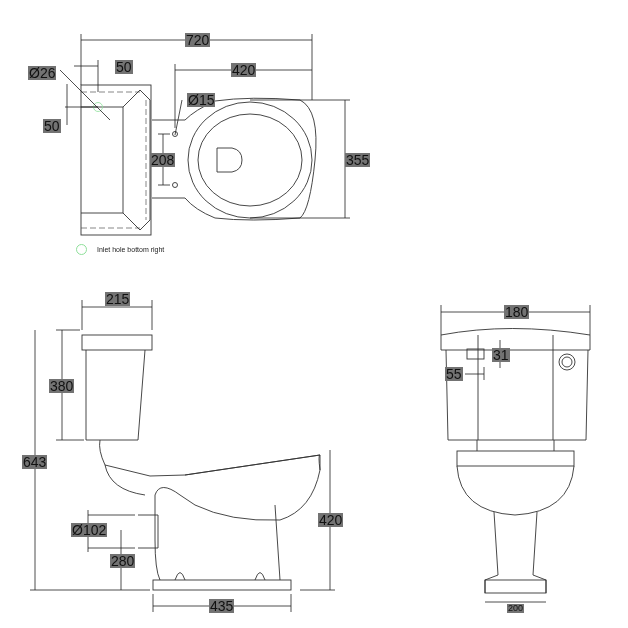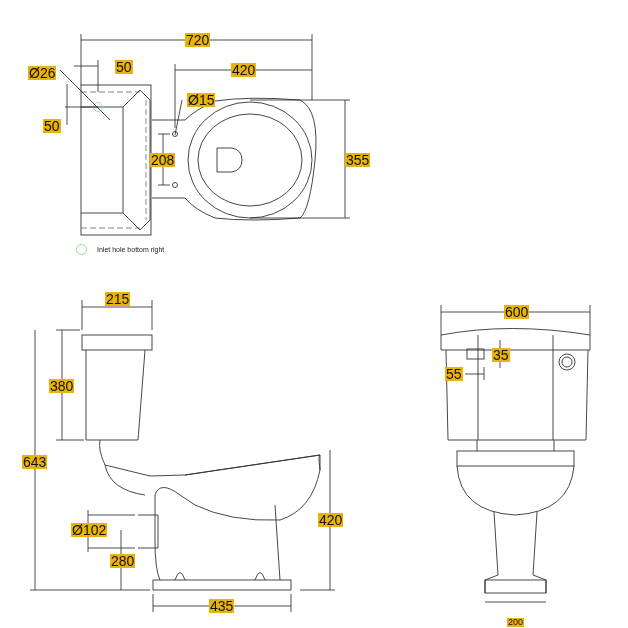--- a/index.html
+++ b/index.html
@@ -1,21 +1,21 @@
 <!DOCTYPE html>
 <html><head>
 <meta charset="utf-8">
 <style>
   html,body{margin:0;padding:0;background:#fff;}
   body{width:628px;height:628px;position:relative;overflow:hidden;font-family:"Liberation Sans",sans-serif;}
   svg{position:absolute;left:0;top:0;}
   .ln{fill:none;stroke:#333;stroke-width:0.9;}
   .dim{fill:none;stroke:#222;stroke-width:0.8;}
   .dash{fill:none;stroke:#555;stroke-width:0.7;stroke-dasharray:6 3;}
-  .lbl{position:absolute;color:#111;font-size:14px;line-height:14px;background:#eab308;padding:0 1px;white-space:nowrap;}
+  .lbl{position:absolute;color:#111;font-size:14px;line-height:14px;background:#737373;padding:0 1px;white-space:nowrap;}
   .sm{font-size:9px;line-height:9px;}
   .note{position:absolute;font-size:7px;color:#222;white-space:nowrap;}
 </style>
 </head>
 <body>
 
 <svg width="628" height="628" viewBox="0 0 628 628">
 
   <g>
 
@@ -129,16 +129,16 @@
 <span class="note" style="left:97px;top:246px">Inlet hole bottom right</span>
 
 <span class="lbl" style="left:105px;top:292px">215</span>
 <span class="lbl" style="left:49px;top:379px">380</span>
 <span class="lbl" style="left:22px;top:455px">643</span>
 <span class="lbl" style="left:71px;top:523px">Ø102</span>
 <span class="lbl" style="left:110px;top:554px">280</span>
 <span class="lbl" style="left:318px;top:513px">420</span>
 <span class="lbl" style="left:209px;top:599px">435</span>
 
-<span class="lbl" style="left:504px;top:305px">600</span>
-<span class="lbl" style="left:492px;top:348px">35</span>
+<span class="lbl" style="left:504px;top:305px">180</span>
+<span class="lbl" style="left:492px;top:348px">31</span>
 <span class="lbl" style="left:445px;top:367px">55</span>
-<span class="lbl sm" style="left:507px;top:618px">200</span>
+<span class="lbl sm" style="left:507px;top:604px">200</span>
 
 </body></html>

